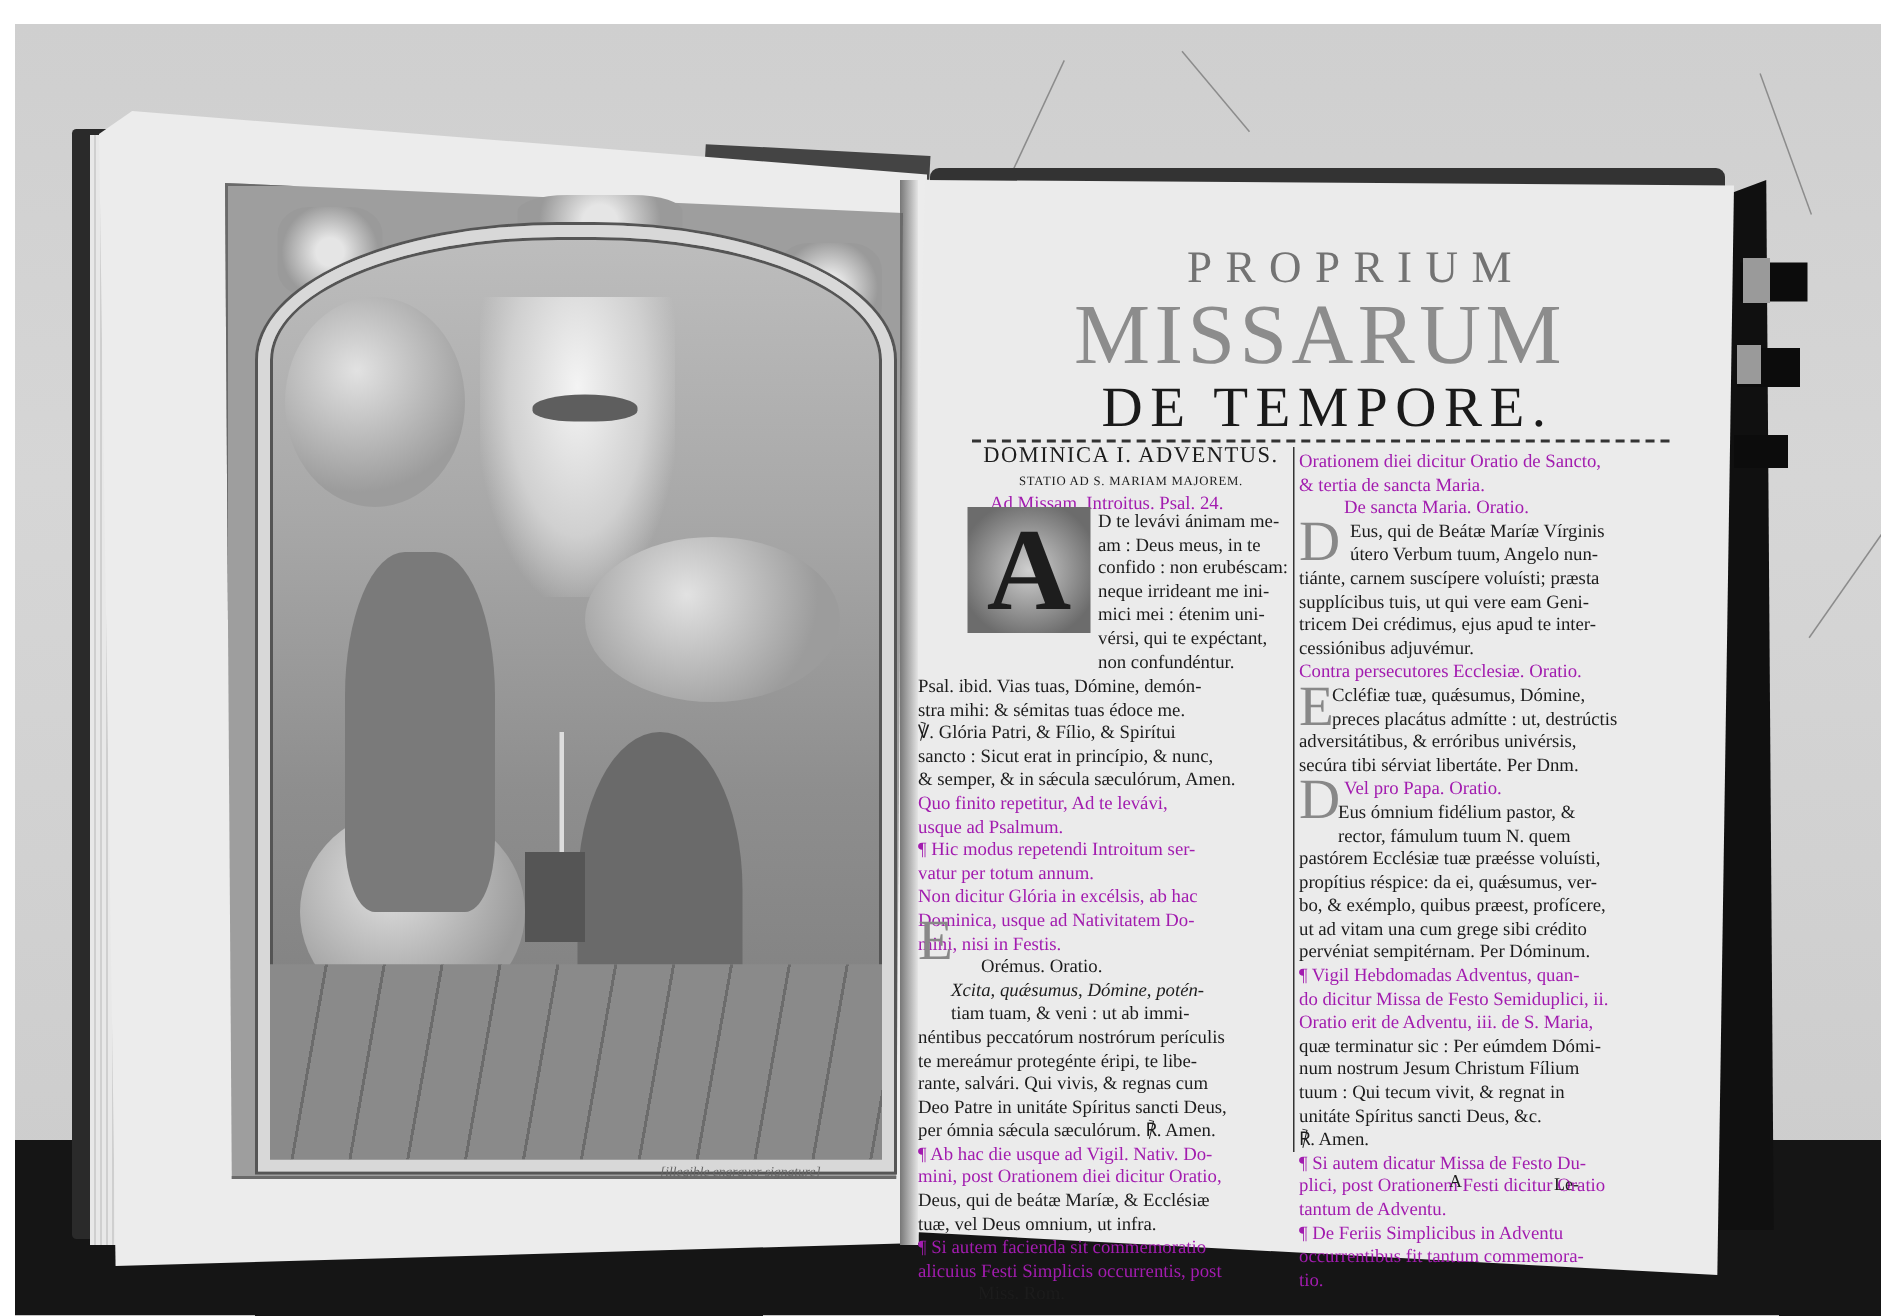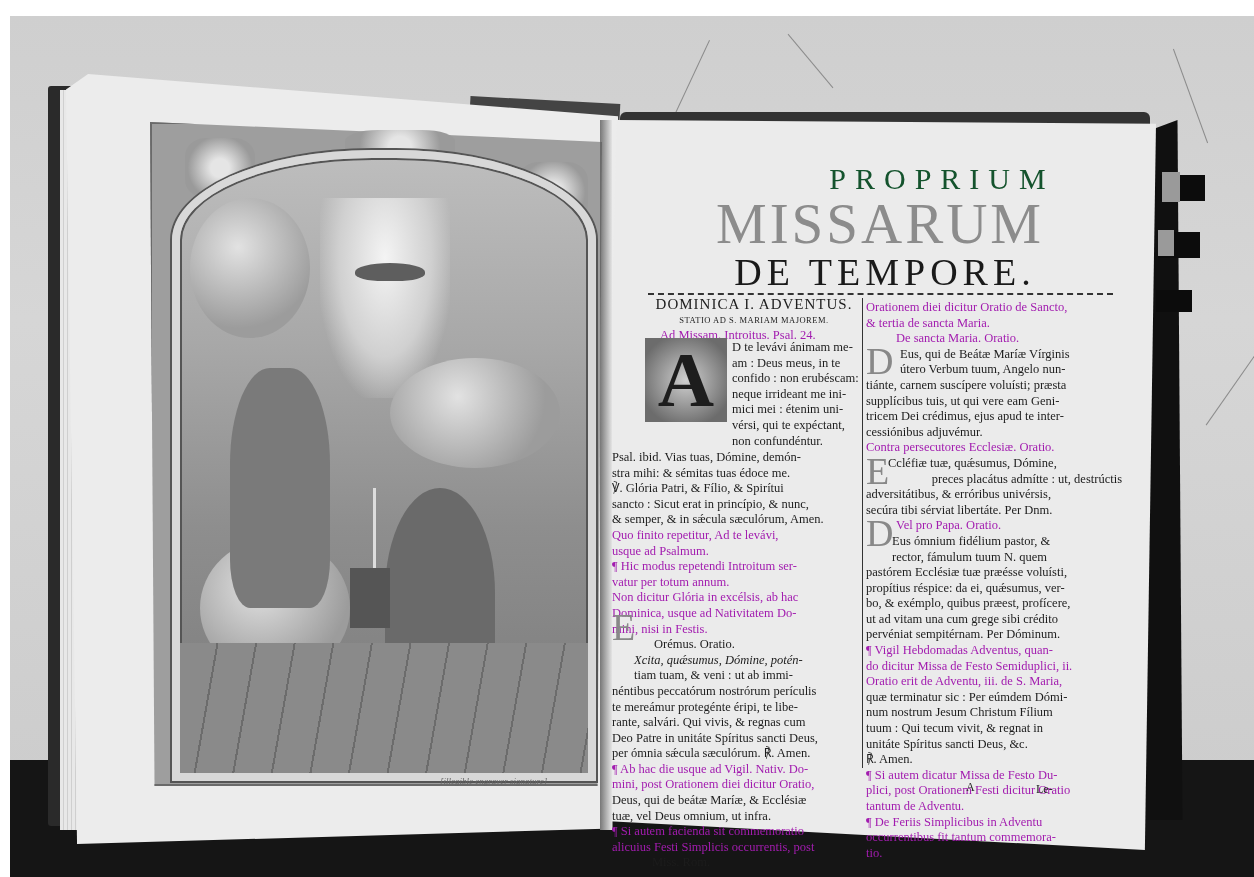--- a/index.html
+++ b/index.html
@@ -30,21 +30,21 @@
     background:linear-gradient(180deg,#bdbdbd 0%,#a8a8a8 30%,#8e8e8e 60%,#7a7a7a 100%);overflow:hidden;}
   .glory{position:absolute;left:140px;top:40px;width:130px;height:200px;background:radial-gradient(ellipse at 50% 30%,#f4f4f4 0%,#d0d0d0 50%,transparent 75%);}
   .dove{position:absolute;left:175px;top:105px;width:70px;height:18px;background:#5e5e5e;border-radius:50% 50% 40% 40%;}
   .cloud{position:absolute;border-radius:50%;background:radial-gradient(circle at 40% 35%,#e2e2e2,#9c9c9c 70%);}
   .figure{position:absolute;background:#6e6e6e;}
   .floor{position:absolute;left:0;bottom:0;width:100%;height:130px;
     background:repeating-linear-gradient(100deg,#8a8a8a 0 36px,#6c6c6c 36px 38px),#8a8a8a;}
   .corner-orn{position:absolute;width:70px;height:60px;background:radial-gradient(circle,#e5e5e5 20%,#9a9a9a 70%);border-radius:30%;}
   .signature{position:absolute;left:440px;top:776px;font-size:9px;font-style:italic;color:#666;}
   
-  .title-1{position:absolute;left:732px;top:162px;width:420px;text-align:center;font-size:30px;letter-spacing:9px;color:#14532d;font-family:Liberation Serif, serif;}
+  .title-1{position:absolute;left:694px;top:162px;width:420px;text-align:center;font-size:30px;letter-spacing:9px;color:#737373;font-family:Liberation Serif, serif;}
   .title-2{position:absolute;left:650px;top:192px;width:460px;text-align:center;font-size:57px;letter-spacing:3px;color:#8c8c8c;line-height:64px;}
   .title-3{position:absolute;left:680px;top:250px;width:410px;text-align:center;font-size:38px;letter-spacing:5px;color:#1a1a1a;}
   .rule{position:absolute;left:648px;top:293px;width:465px;height:3px;border-top:2px dashed #333;}
   .colrule{position:absolute;left:862px;top:298px;width:0;height:470px;border-left:1px solid #333;}
   .col{position:absolute;font-size:12.5px;line-height:15.6px;color:#1c1c1c;}
   .col .l{display:block;white-space:nowrap;}
   .red{color:#a21caf;}
   .head{font-size:15px;letter-spacing:1px;text-align:center;}
   .sub{font-size:8.5px;letter-spacing:0.5px;text-align:center;}
   .initA{position:absolute;left:645px;top:338px;width:82px;height:84px;background:radial-gradient(circle,#cfcfcf,#6c6c6c 80%);
@@ -153,21 +153,21 @@
   <span class="l red">&amp; tertia de sancta Maria.</span>
   <span class="l red" style="padding-left:30px;">De sancta Maria.        Oratio.</span>
   <span class="l" style="padding-left:34px;">Eus, qui de Beátæ Maríæ Vírginis</span>
   <span class="l" style="padding-left:34px;">útero Verbum tuum, Angelo nun-</span>
   <span class="l">tiánte, carnem suscípere voluísti; præsta</span>
   <span class="l">supplícibus tuis, ut qui vere eam Geni-</span>
   <span class="l">tricem Dei crédimus, ejus apud te inter-</span>
   <span class="l">cessiónibus adjuvémur.</span>
   <span class="l red">Contra persecutores Ecclesiæ.   Oratio.</span>
   <span class="l" style="padding-left:22px;">Ccléfiæ tuæ, quǽsumus, Dómine,</span>
-  <span class="l" style="padding-left:22px;text-align:right;">preces placátus admítte : ut, destrúctis</span>
+  <span class="l" style="padding-left:22px;">preces placátus admítte : ut, destrúctis</span>
   <span class="l">adversitátibus, &amp; erróribus univérsis,</span>
   <span class="l">secúra tibi sérviat libertáte. Per Dnm.</span>
   <span class="l red" style="padding-left:30px;">Vel pro Papa.         Oratio.</span>
   <span class="l" style="padding-left:26px;">Eus ómnium fidélium pastor, &amp;</span>
   <span class="l" style="padding-left:26px;">rector, fámulum tuum  N. quem</span>
   <span class="l">pastórem Ecclésiæ tuæ præésse voluísti,</span>
   <span class="l">propítius réspice: da ei, quǽsumus, ver-</span>
   <span class="l">bo, &amp; exémplo, quibus præest, profícere,</span>
   <span class="l">ut ad vitam una cum grege sibi crédito</span>
   <span class="l">pervéniat sempitérnam. Per Dóminum.</span>

